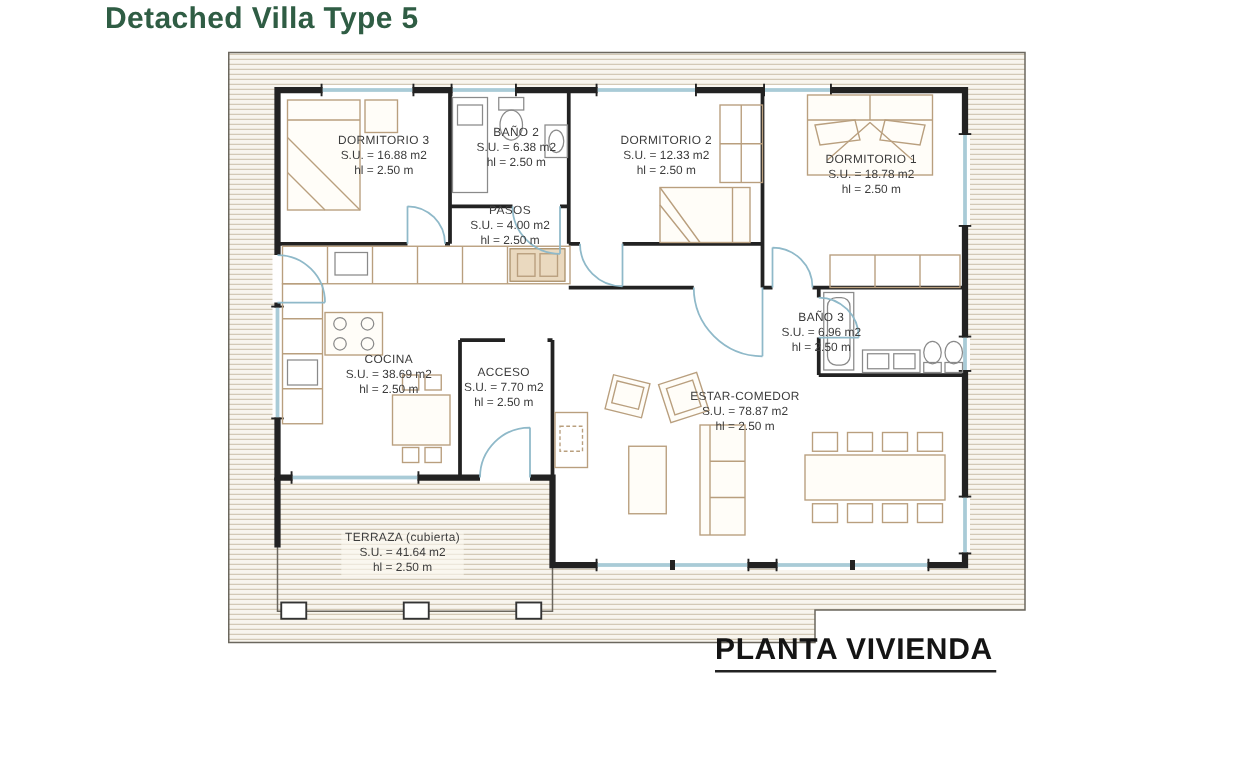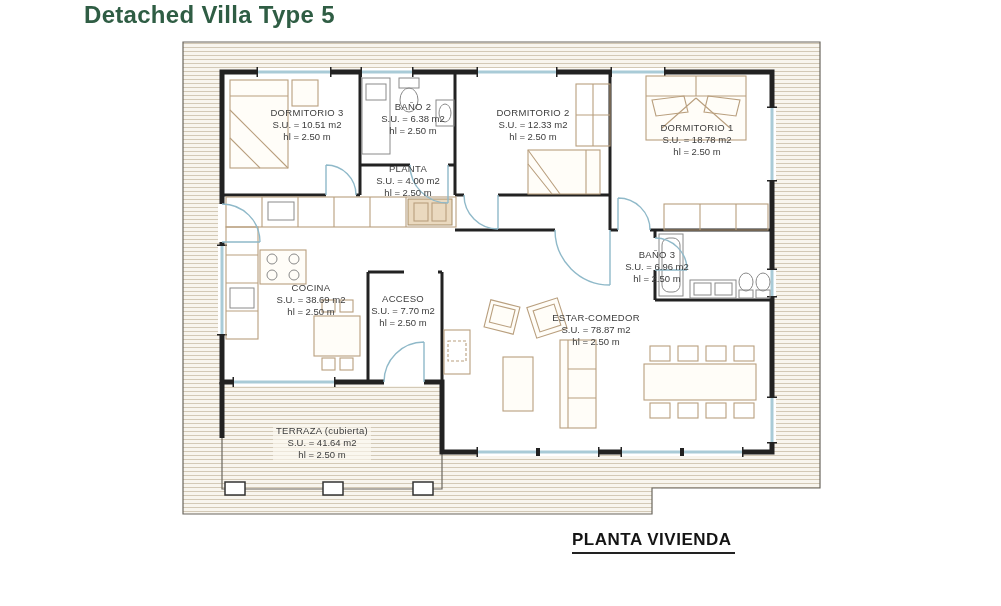--- a/index.html
+++ b/index.html
@@ -10,21 +10,21 @@
   html,body{margin:0;padding:0;background:#ffffff;}
   .stage{position:relative;width:1001px;height:580px;background:#ffffff;overflow:hidden;
          font-family:"Liberation Sans","DejaVu Sans",sans-serif;}
   .title{position:absolute;left:84px;top:1px;font-size:24px;font-weight:bold;
          letter-spacing:.3px;color:var(--title_green);margin:0;}
   .plan-svg{position:absolute;left:0;top:0;}
   .room-label{position:absolute;transform:translateX(-50%);text-align:center;
         font-size:9.5px;line-height:12px;color:var(--label_text);white-space:nowrap;}
   .room-label .rn{letter-spacing:.3px;}
   .room-label.on-hatch{background:rgba(250,248,240,.65);padding:0 3px;}
-  .caption{position:absolute;left:572px;top:530px;font-size:17px;font-weight:bold;
+  .caption{position:absolute;left:572px;top:506px;font-size:24px;font-weight:bold;
         letter-spacing:.5px;color:var(--caption_black);border-bottom:2.5px solid #222;
         padding:0 3px 2px 0;}
   
   .w5{stroke:var(--wall);stroke-width:5;fill:none}
   .w3{stroke:var(--wall);stroke-width:3;fill:none}
   .thin{stroke:#6b675e;stroke-width:1.2;fill:none}
   .glz{fill:var(--glazing_blue)}
   .arc{stroke:var(--door_arc_blue);stroke-width:1.4;fill:none}
   .fur{stroke:var(--furniture_tan);stroke-width:1.1;fill:none}
   .furf{stroke:var(--furniture_tan);stroke-width:1.1;fill:#fffdf8}
@@ -286,40 +286,40 @@
       <path class="arc" d="M410,165 A38,38 0 0 0 448,203 M448,165 L448,203"></path>
       <path class="arc" d="M464,195 A34,34 0 0 0 498,229 M498,195 L498,229"></path>
       <path class="arc" d="M555,230 A55,55 0 0 0 610,285 M610,230 L610,285"></path>
       <path class="arc" d="M650,230 A32,32 0 0 0 618,198 M618,230 L618,198"></path>
       <path class="arc" d="M655,238 A32,32 0 0 1 687,270 M655,270 L687,270"></path>
     </g>
   </svg>
 
   <div class="room-label" style="left:307px;top:107px">
     <div class="rn">DORMITORIO 3</div>
-    <div class="rl">S.U. = 10.51 m2</div>
+    <div class="rl">S.U. = 16.88 m2</div>
     <div class="rl">hl = 2.50 m</div>
   </div>
   <div class="room-label" style="left:413px;top:101px">
     <div class="rn">BAÑO 2</div>
     <div class="rl">S.U. = 6.38 m2</div>
     <div class="rl">hl = 2.50 m</div>
   </div>
   <div class="room-label" style="left:533px;top:107px">
     <div class="rn">DORMITORIO 2</div>
     <div class="rl">S.U. = 12.33 m2</div>
     <div class="rl">hl = 2.50 m</div>
   </div>
   <div class="room-label" style="left:697px;top:122px">
     <div class="rn">DORMITORIO 1</div>
     <div class="rl">S.U. = 18.78 m2</div>
     <div class="rl">hl = 2.50 m</div>
   </div>
   <div class="room-label" style="left:408px;top:163px">
-    <div class="rn">PLANTA</div>
+    <div class="rn">PASOS</div>
     <div class="rl">S.U. = 4.00 m2</div>
     <div class="rl">hl = 2.50 m</div>
   </div>
   <div class="room-label" style="left:657px;top:249px">
     <div class="rn">BAÑO 3</div>
     <div class="rl">S.U. = 6.96 m2</div>
     <div class="rl">hl = 2.50 m</div>
   </div>
   <div class="room-label" style="left:311px;top:282px">
     <div class="rn">COCINA</div>

